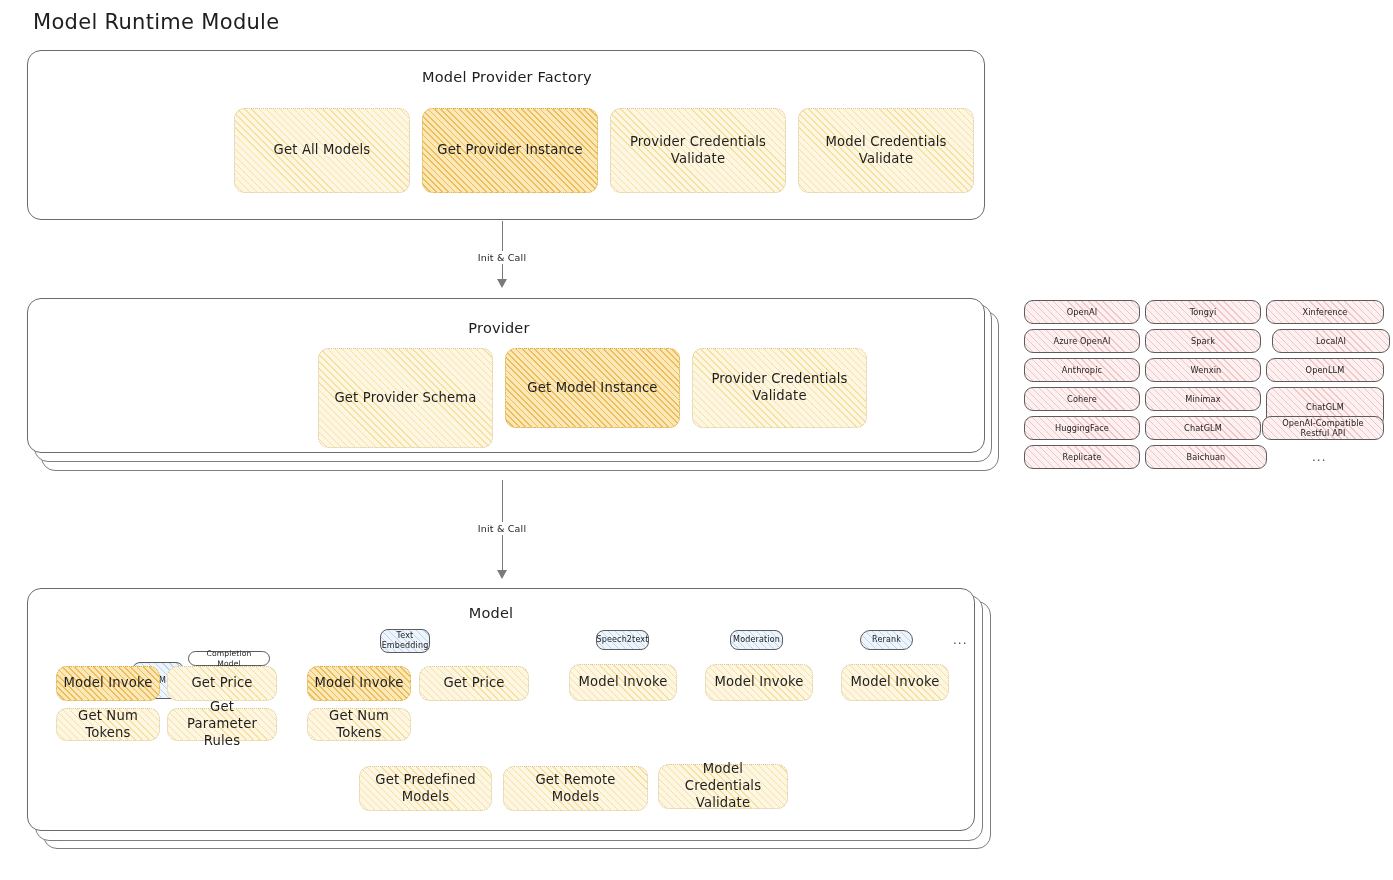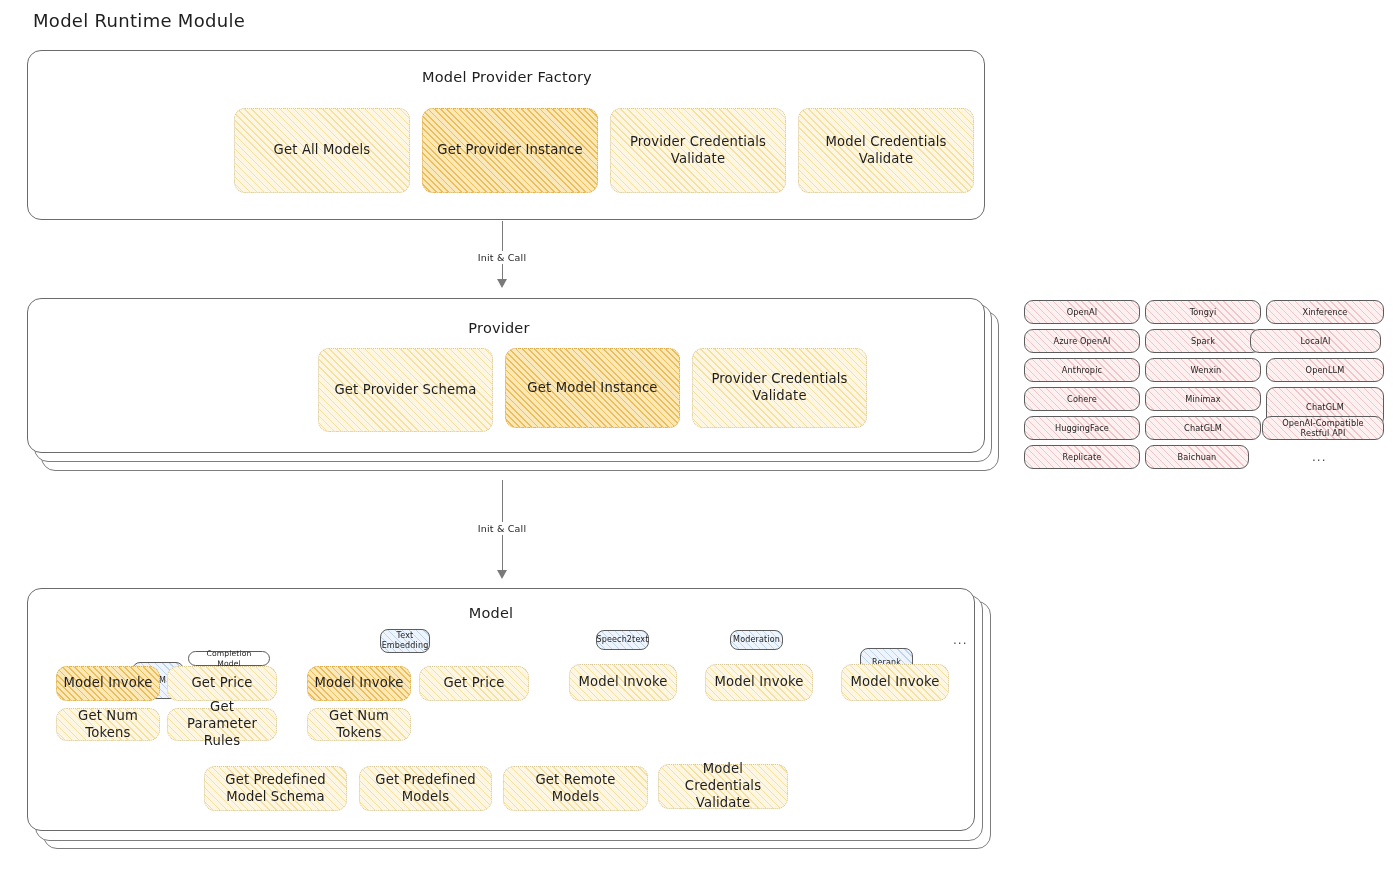--- a/index.html
+++ b/index.html
@@ -115,21 +115,21 @@
     font-size: 7.6px;
     line-height: 1.2;
     margin-top: 28px;
   }
 
   
   #page-title {
     position: absolute;
     left: 33px;
     top: 10px;
-    font-size: 18px;
+    font-size: 21px;
     letter-spacing: .3px;
     color: #1e1e1e;
   }
 
   
   .arrow-line {
     position: absolute;
     width: 1.2px;
     background: #7a7a7a;
   }
@@ -180,45 +180,45 @@
 <div class="arrow-head" style="left:497px; top:279px;"></div>
 <div class="arrow-label" style="left:502px; top:251px;">Init &amp; Call</div>
 
 <div class="card-shadow" style="left:41px; top:311px; width:958px; height:160px;"></div>
 <div class="card-shadow" style="left:34px; top:304px; width:958px; height:158px;"></div>
 
 <div class="card" style="left:27px; top:298px; width:958px; height:155px; z-index:2;">
   <div class="card-title" style="left:471px; top:21px;">Provider</div>
 
 
-  <div class="node n-yellow" style="left:290px; top:49px; width:175px; height:84px;">Get Provider Schema</div>
+  <div class="node n-yellow" style="left:290px; top:49px; width:175px; height:100px;">Get Provider Schema</div>
 
   <div class="node n-orange" style="left:477px; top:49px; width:175px; height:80px;">Get Model Instance</div>
 
   <div class="node n-yellow" style="left:664px; top:49px; width:175px; height:80px;">Provider Credentials Validate</div>
 </div>
 
 <div style="position:absolute; left:1024px; top:300px; width:360px; height:175px;">
 
   <div class="node n-pink" style="left:0px; top:0px; width:116px; height:24px;">OpenAI</div>
   <div class="node n-pink" style="left:0px; top:29px; width:116px; height:24px;">Azure OpenAI</div>
   <div class="node n-pink" style="left:0px; top:58px; width:116px; height:24px;">Anthropic</div>
   <div class="node n-pink" style="left:0px; top:87px; width:116px; height:24px;">Cohere</div>
   <div class="node n-pink" style="left:0px; top:116px; width:116px; height:24px;">HuggingFace</div>
   <div class="node n-pink" style="left:0px; top:145px; width:116px; height:24px;">Replicate</div>
 
   <div class="node n-pink" style="left:121px; top:0px; width:116px; height:24px;">Tongyi</div>
   <div class="node n-pink" style="left:121px; top:29px; width:116px; height:24px;">Spark</div>
   <div class="node n-pink" style="left:121px; top:58px; width:116px; height:24px;padding-left:12px;">Wenxin</div>
   <div class="node n-pink" style="left:121px; top:87px; width:116px; height:24px;">Minimax</div>
   <div class="node n-pink" style="left:121px; top:116px; width:116px; height:24px;">ChatGLM</div>
-  <div class="node n-pink" style="left:121px; top:145px; width:104px; height:24px;">Baichuan</div>
+  <div class="node n-pink" style="left:121px; top:145px; width:122px; height:24px;">Baichuan</div>
 
   <div class="node n-pink" style="left:242px; top:0px; width:118px; height:24px;">Xinference</div>
-  <div class="node n-pink" style="left:226px; top:29px; width:131px; height:24px;">LocalAI</div>
+  <div class="node n-pink" style="left:248px; top:29px; width:118px; height:24px;">LocalAI</div>
   <div class="node n-pink" style="left:242px; top:58px; width:118px; height:24px;">OpenLLM</div>
   <div class="node n-pink" style="left:242px; top:87px; width:118px; height:40px;">ChatGLM</div>
   <div class="node n-pink" style="left:238px; top:116px; width:122px; height:24px;">OpenAI-Compatible Restful API</div>
 
   <div class="ellipsis" style="left:288px; top:150px;">...</div>
 </div>
 
 <div class="arrow-line" style="left:502px; top:480px; height:95px;"></div>
 <div class="arrow-head" style="left:497px; top:570px;"></div>
 <div class="arrow-label" style="left:502px; top:522px;">Init &amp; Call</div>
@@ -243,22 +243,21 @@
   <div class="node n-orange" style="left:279px; top:77px; width:104px; height:35px;">Model Invoke</div>
   <div class="node n-yellow" style="left:391px; top:77px; width:110px; height:35px;">Get Price</div>
   <div class="node n-yellow" style="left:279px; top:119px; width:104px; height:33px;">Get Num Tokens</div>
 
   <div class="node n-blue" style="left:568px; top:41px; width:53px; height:20px;">Speech2text</div>
   <div class="node n-yellow" style="left:541px; top:75px; width:108px; height:37px;">Model Invoke</div>
 
   <div class="node n-blue" style="left:702px; top:41px; width:53px; height:20px;">Moderation</div>
   <div class="node n-yellow" style="left:677px; top:75px; width:108px; height:37px;">Model Invoke</div>
 
-  <div class="node n-blue" style="left:832px; top:59px; width:53px; height:30px;">Rerank</div>
+  <div class="node n-blue" style="left:832px; top:41px; width:53px; height:20px;border-radius:10px;">Rerank</div>
   <div class="node n-yellow" style="left:813px; top:75px; width:108px; height:37px;">Model Invoke</div>
 
   <div class="ellipsis" style="left:925px; top:44px;">...</div>
 
-  <div class="node n-yellow" style="left:176px; top:177px; width:143px; height:45px;">Get Predefined Model Schema</div>
   <div class="node n-yellow" style="left:331px; top:177px; width:133px; height:45px;">Get Predefined Models</div>
   <div class="node n-yellow" style="left:475px; top:177px; width:145px; height:45px;">Get Remote Models</div>
   <div class="node n-yellow" style="left:630px; top:175px; width:130px; height:45px;">Model Credentials Validate</div>
 </div>
 
 </body></html>

